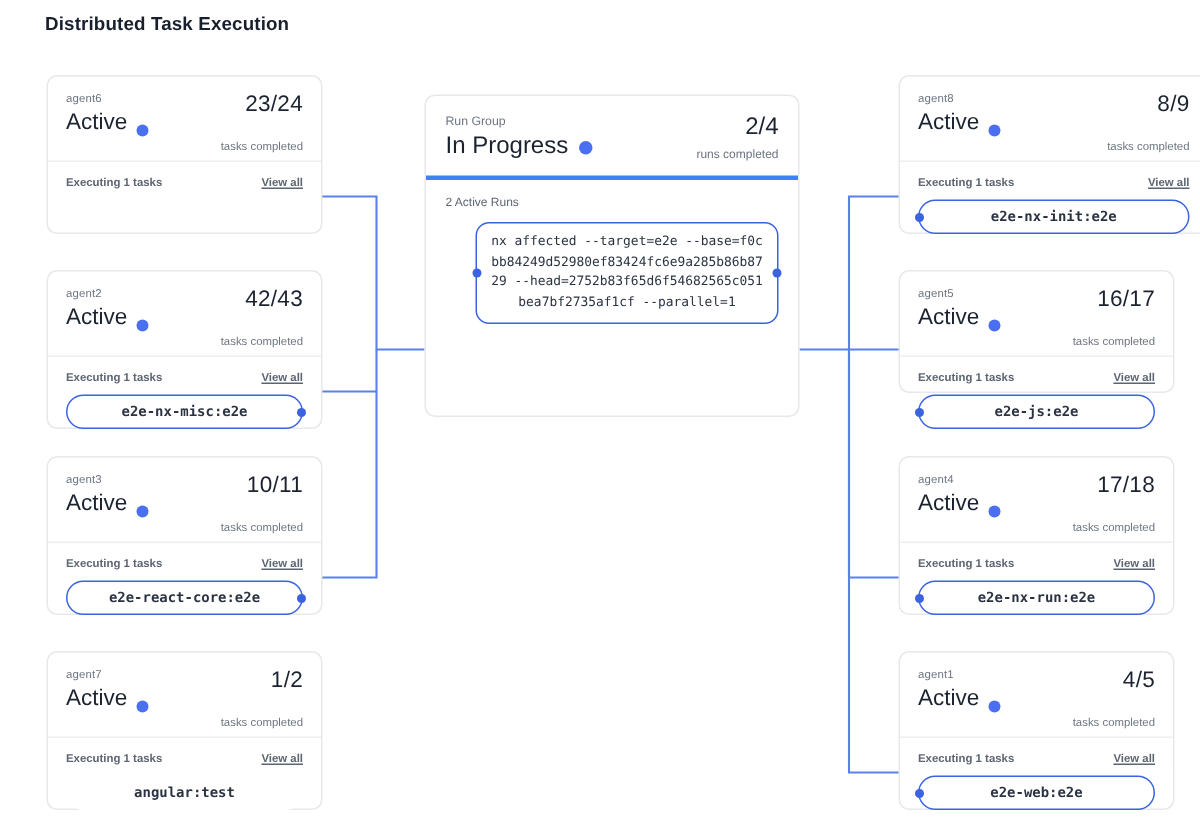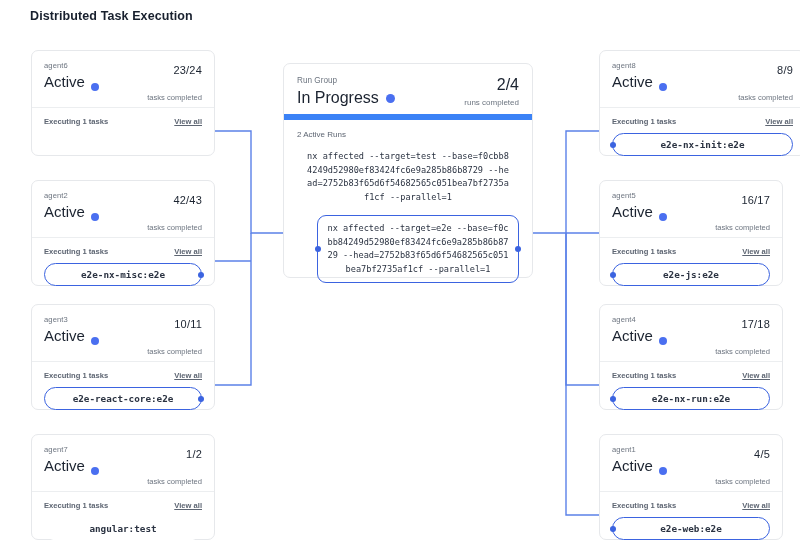--- a/index.html
+++ b/index.html
@@ -42,21 +42,21 @@
   }
   .status-dot {
     width: 8px; height: 8px; border-radius: 50%;
     background: #4a6ff0; display: inline-block; flex: none;
     margin-top: 2px;
   }
   .counts {
     position: absolute; right: 12px; top: 10px; text-align: right;
   }
   .count-num {
-    font-size: 11px; color: #1b2330; line-height: 18px; letter-spacing: .2px;
+    font-size: 15px; color: #1b2330; line-height: 18px; letter-spacing: .2px;
   }
   .count-label {
     font-size: 7.6px; color: #6d7580; line-height: 11px; margin-top: 13px;
   }
 
   .card-body { padding: 9px 12px 12px 12px; position: relative; font-weight: bold; }
   .body-row { display: flex; justify-content: space-between; align-items: baseline; }
   .executing-label { font-size: 7.6px; color: #5d6572; }
   .view-all {
     font-size: 7.6px; color: #5d6572; text-decoration: underline;
@@ -77,21 +77,21 @@
   .task-box .nub {
     position: absolute; width: 6px; height: 6px; border-radius: 50%;
     background: #3b63e0; top: 50%; margin-top: -3px;
   }
   .task-box .nub.right { right: -3px; }
   .task-box .nub.left  { left: -3px; }
 
   
   #run-group-card .rg-head {
     padding: 11px 13px 10px 13px;
-    border-bottom: 6px solid #3b82f6;
+    border-bottom: 3px solid #3b82f6;
     height: 56px; position: relative;
   }
   .rg-title { font-size: 8.2px; color: #6d7580; line-height: 11px; }
   .rg-status-row { display: flex; align-items: center; gap: 7px; margin-top: 1px; }
   .rg-status { font-size: 16px; color: #1b2330; line-height: 21px; }
   .rg-dot { width: 9px; height: 9px; border-radius: 50%; background: #4a6ff0; margin-top: 2px; }
   .rg-counts { position: absolute; right: 13px; top: 11px; text-align: right; }
   .rg-count-num { font-size: 16px; color: #1b2330; line-height: 19px; }
   .rg-count-label { font-size: 8px; color: #6d7580; line-height: 11px; margin-top: 3px; }
 
@@ -235,21 +235,20 @@
         <span class="rg-status">In Progress</span>
         <span class="rg-dot"></span>
       </div>
       <div class="rg-counts">
         <div class="rg-count-num">2/4</div>
         <div class="rg-count-label">runs completed</div>
       </div>
     </div>
     <div class="rg-body">
       <div class="rg-active-runs">2 Active Runs</div>
-      <div class="run-cmd">nx affected --target=test --base=f0cbb84249d52980ef83424fc6e9a285b86b8729 --head=2752b83f65d6f54682565c051bea7bf2735af1cf --parallel=1</div>
       <div class="run-cmd boxed">
         <span class="nub left"></span>
         <span>nx affected --target=e2e --base=f0cbb84249d52980ef83424fc6e9a285b86b8729 --head=2752b83f65d6f54682565c051bea7bf2735af1cf --parallel=1</span>
         <span class="nub right"></span>
       </div>
     </div>
   </div>
 
   <div class="card" id="right-card-0" style="left:599px; top:50px; width:207px; height:106px;">
     <div class="card-head">
@@ -268,21 +267,21 @@
         <span class="executing-label">Executing 1 tasks</span>
         <span class="view-all">View all</span>
       </div>
       <div class="task-box">
         <span class="nub left"></span>
         <span>e2e-nx-init:e2e</span>
       </div>
     </div>
   </div>
 
-  <div class="card" id="right-card-1" style="left:599px; top:180px; width:184px; height:106px;">
+  <div class="card" id="right-card-1" style="left:599px; top:180px; width:184px; height:82px;">
     <div class="card-head">
       <div class="agent-name">agent5</div>
       <div class="status-row">
         <span class="status-text">Active</span>
         <span class="status-dot"></span>
       </div>
       <div class="counts">
         <div class="count-num">16/17</div>
         <div class="count-label">tasks completed</div>
       </div>

